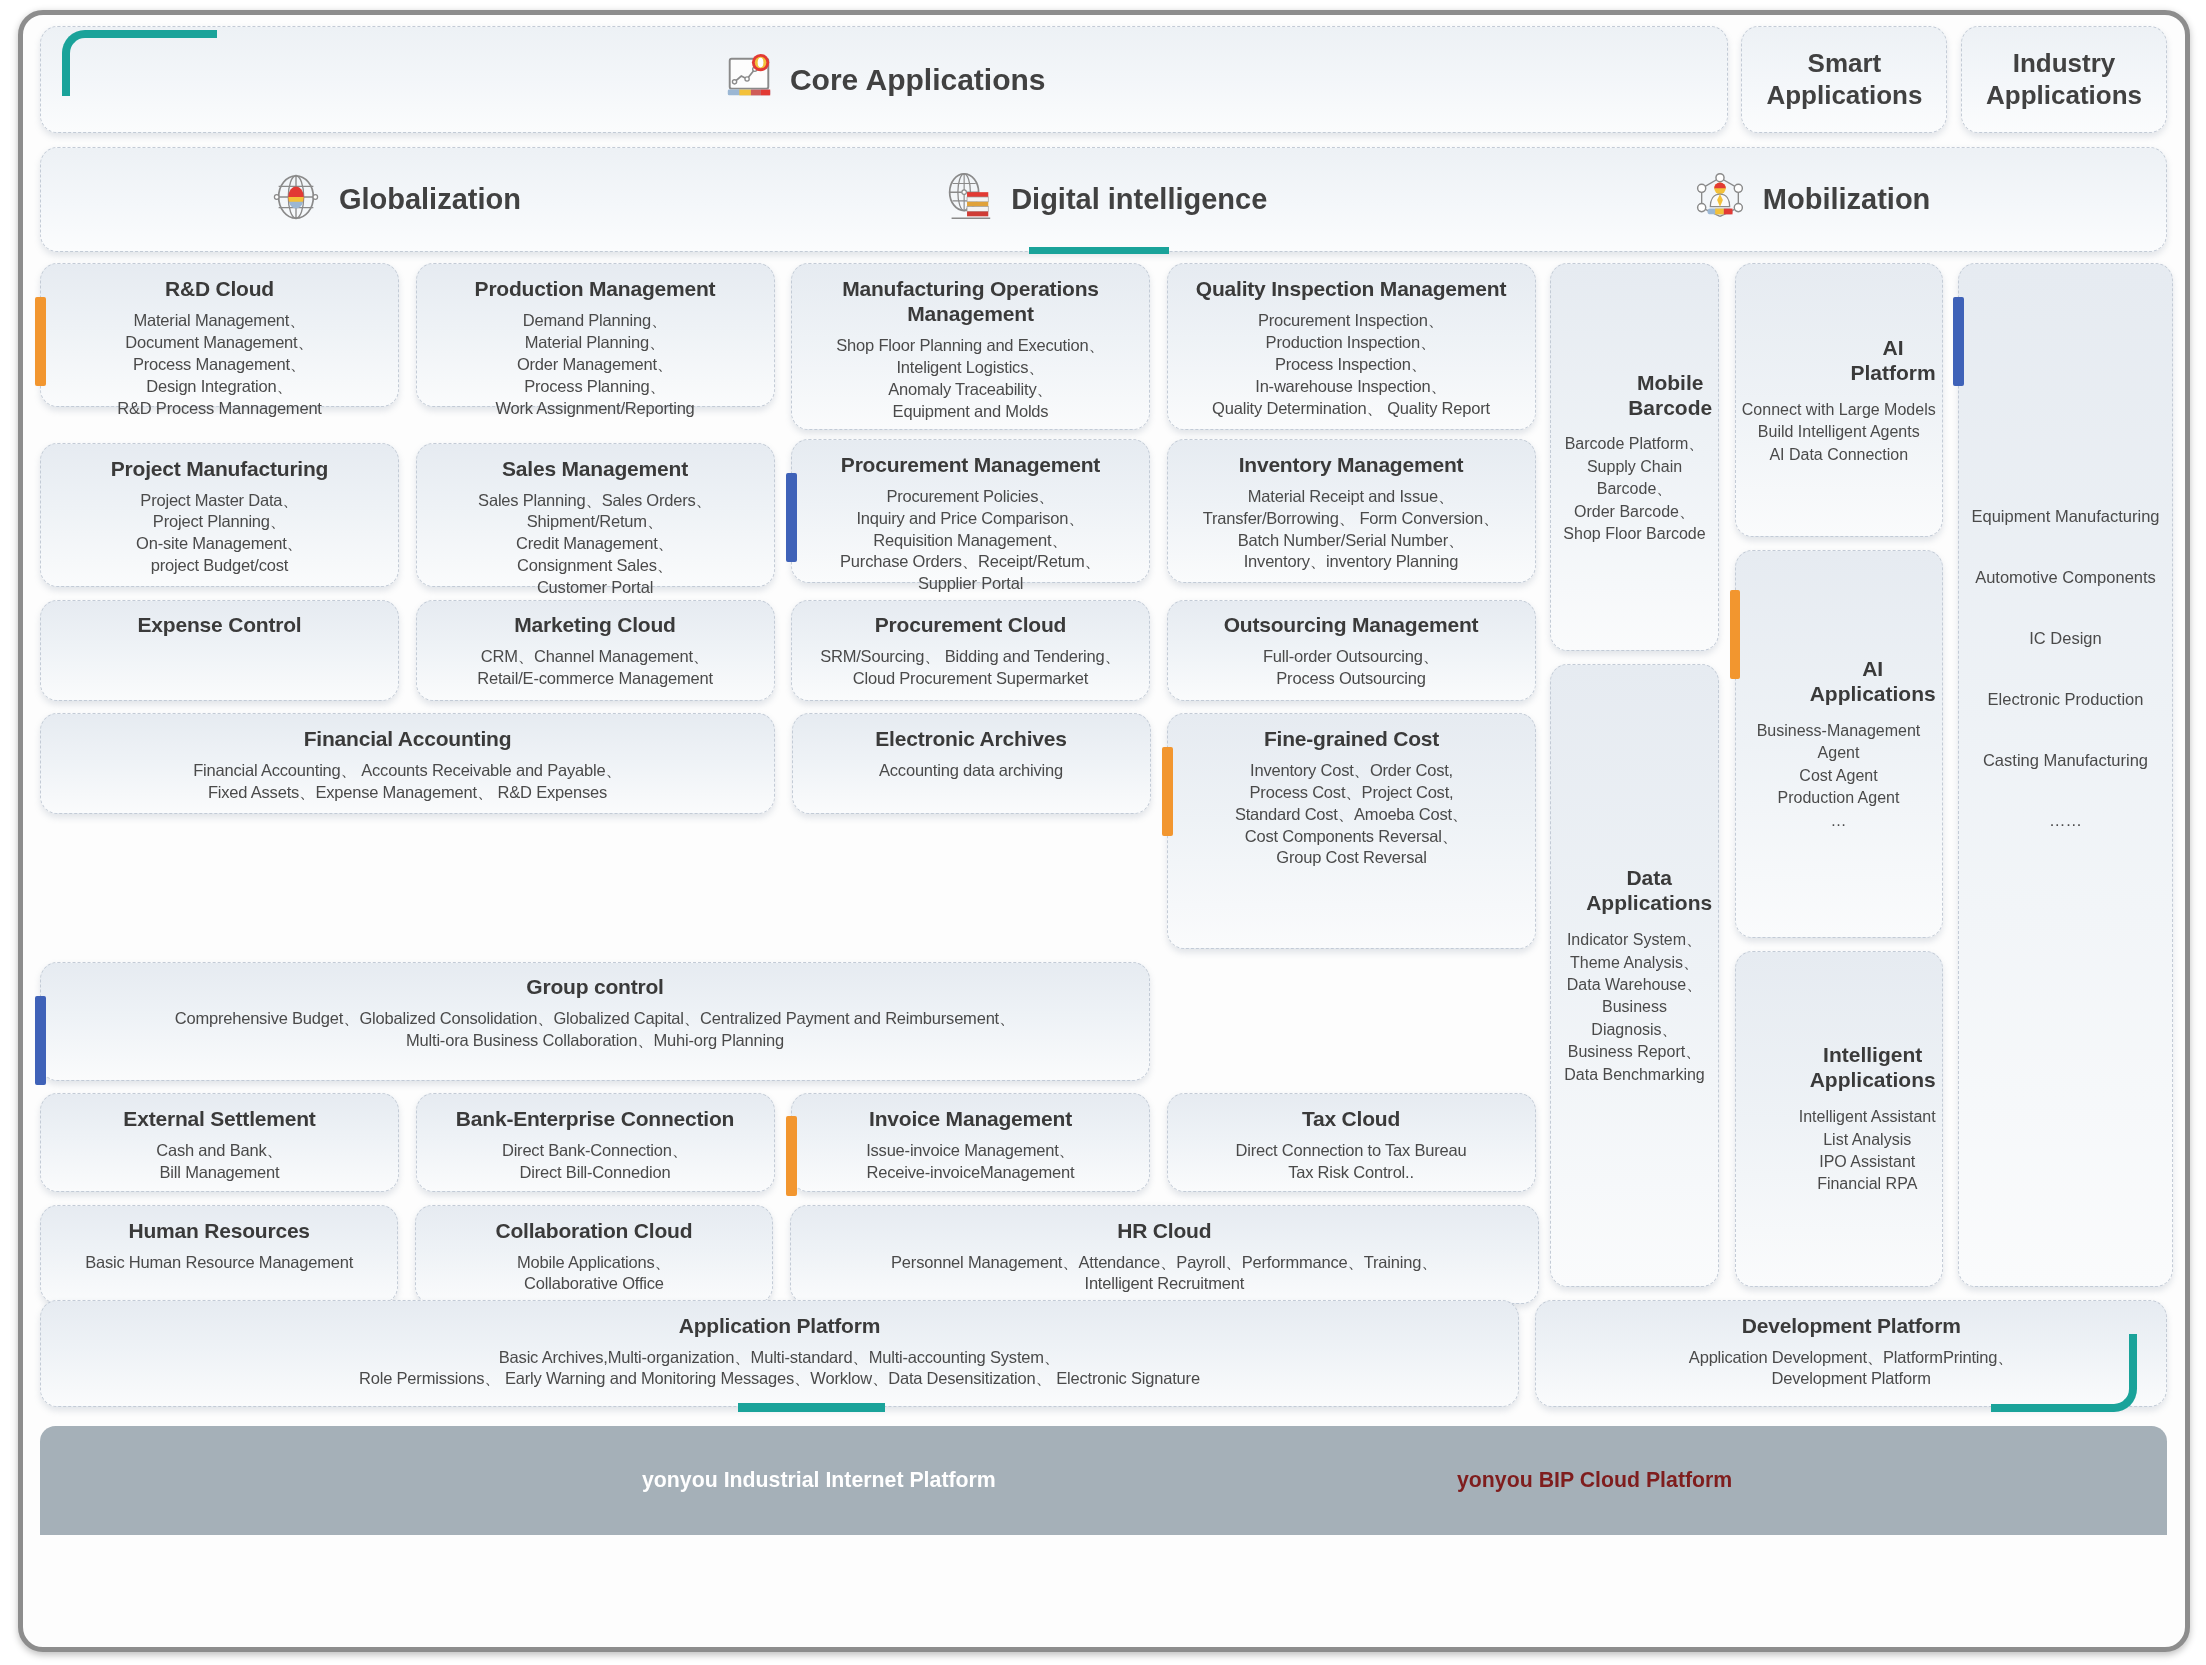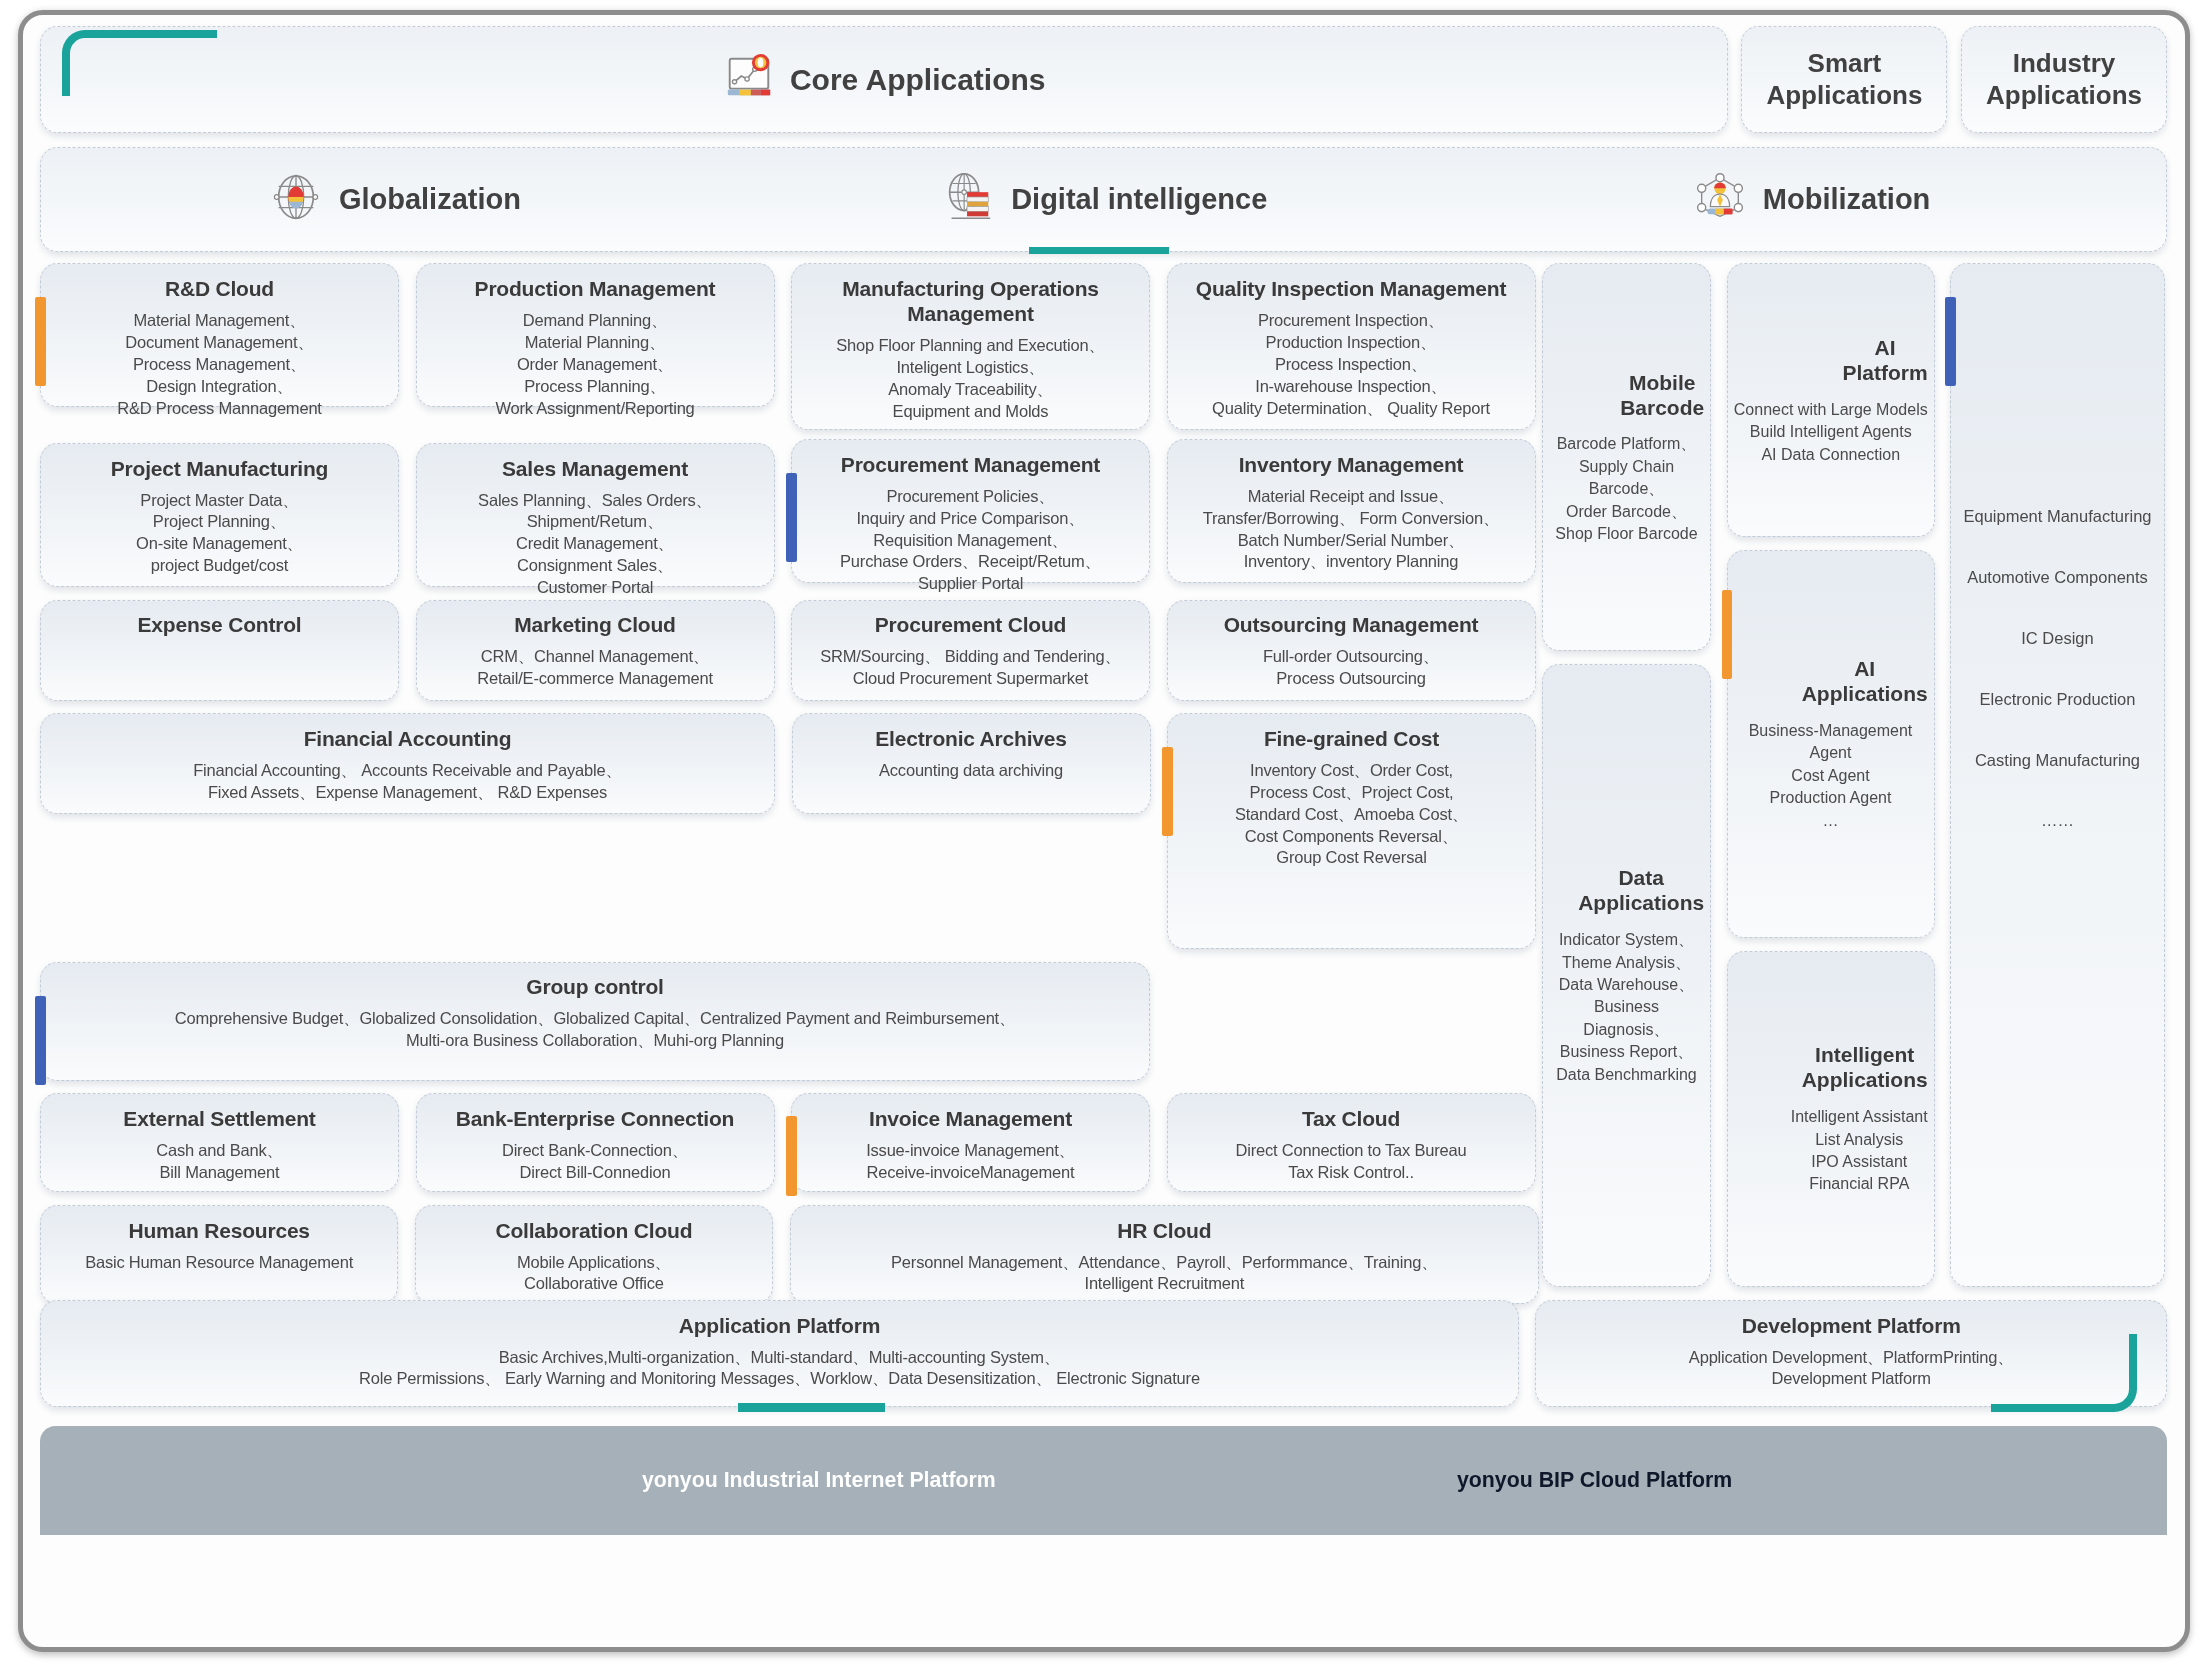--- a/index.html
+++ b/index.html
@@ -84,21 +84,21 @@
     background:linear-gradient(180deg,#edf1f5 0%,#f4f7fa 55%,#fbfcfd 100%);
     border:1px dashed #c3cbd6; border-radius:17.5px;
     box-shadow:0 3.9px 6.8px rgba(120,135,155,.20);
     display:flex; align-items:center; position:relative;
   }
   .bandItem { flex:1; display:flex; align-items:center; justify-content:center; gap:15.5px; }
   .bandItem .lbl { font-size:29px; font-weight:bold; color:#414141; }
   #bandTeal { position:absolute; left:988px; bottom:-2.9px; width:140px; height:6.8px; background:#1aa39a; }
 
   
-  #main { margin-top:11.6px; display:flex; gap:3px; height:1024px; }
+  #main { margin-top:11.6px; display:flex; gap:11px; height:1024px; }
   #leftGrid { width:1499px; display:flex; flex-direction:column; gap:12.6px; }
   .r { display:flex; gap:16.5px; }
   .c1 { width:359px; } .c2 { width:359px; } .c3 { width:359px; } .c4 { width:369px; }
   .w2 { width:735px; }
   .w3 { width:1110px; }
 
   
   #rightCols { width:640px; display:flex; gap:15.5px; }
   .rcol { display:flex; flex-direction:column; gap:12.6px; }
   .tall { width:169px; } .tall2 { width:208px; } .tall3 { width:215px; }
@@ -136,21 +136,21 @@
     border-bottom-right-radius:23px; z-index:6; pointer-events:none;
   }
 
   
   #footer {
     margin-top:19.4px; height:109px; border-radius:15.5px 15.5px 0 0;
     background:#a5b0b8;
     display:flex; align-items:center; position:relative;
   }
   #footer .f1 { position:absolute; left:602px; font-size:21.3px; font-weight:bold; color:#ffffff; }
-  #footer .f2 { position:absolute; left:1417px; font-size:21.3px; font-weight:bold; color:#0f172a; }
+  #footer .f2 { position:absolute; left:1417px; font-size:21.3px; font-weight:bold; color:#7f1d1d; }
 
   
   .ic { flex:0 0 auto; display:block; }
 </style>
 </head>
 <body>
 
 <div id="frame">
   <div id="tealTL"></div>
   <div id="inner">

